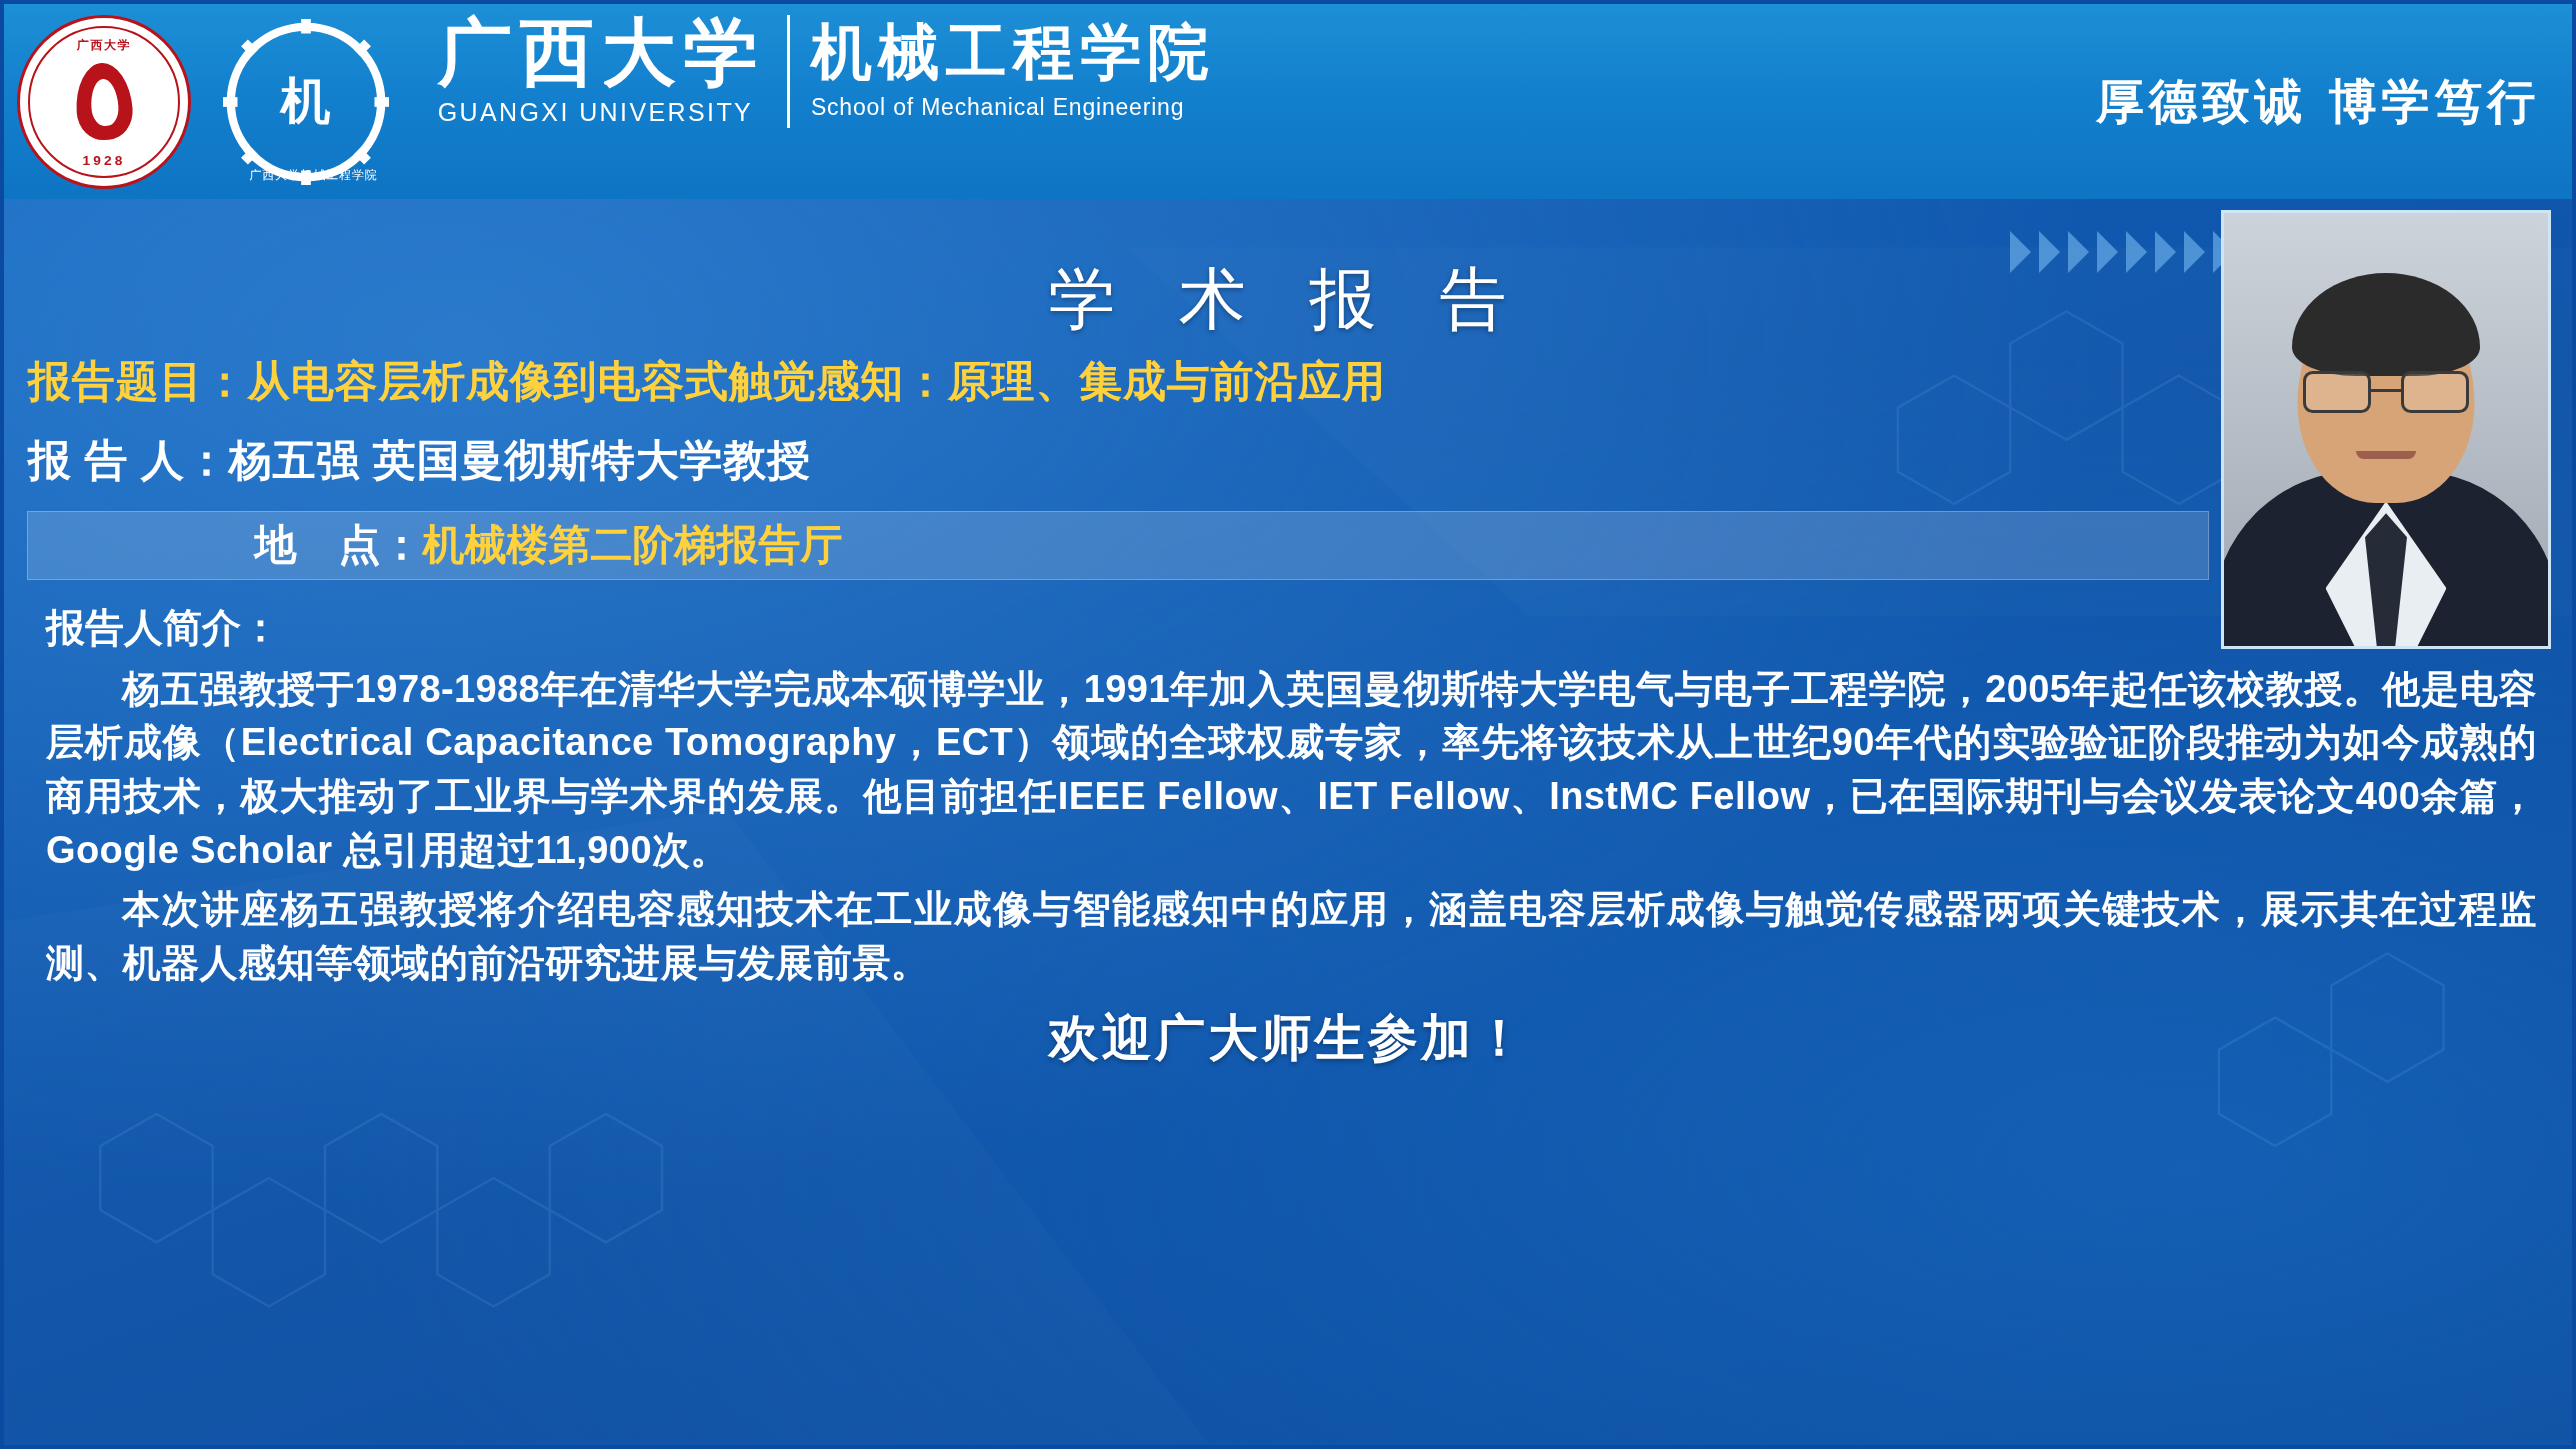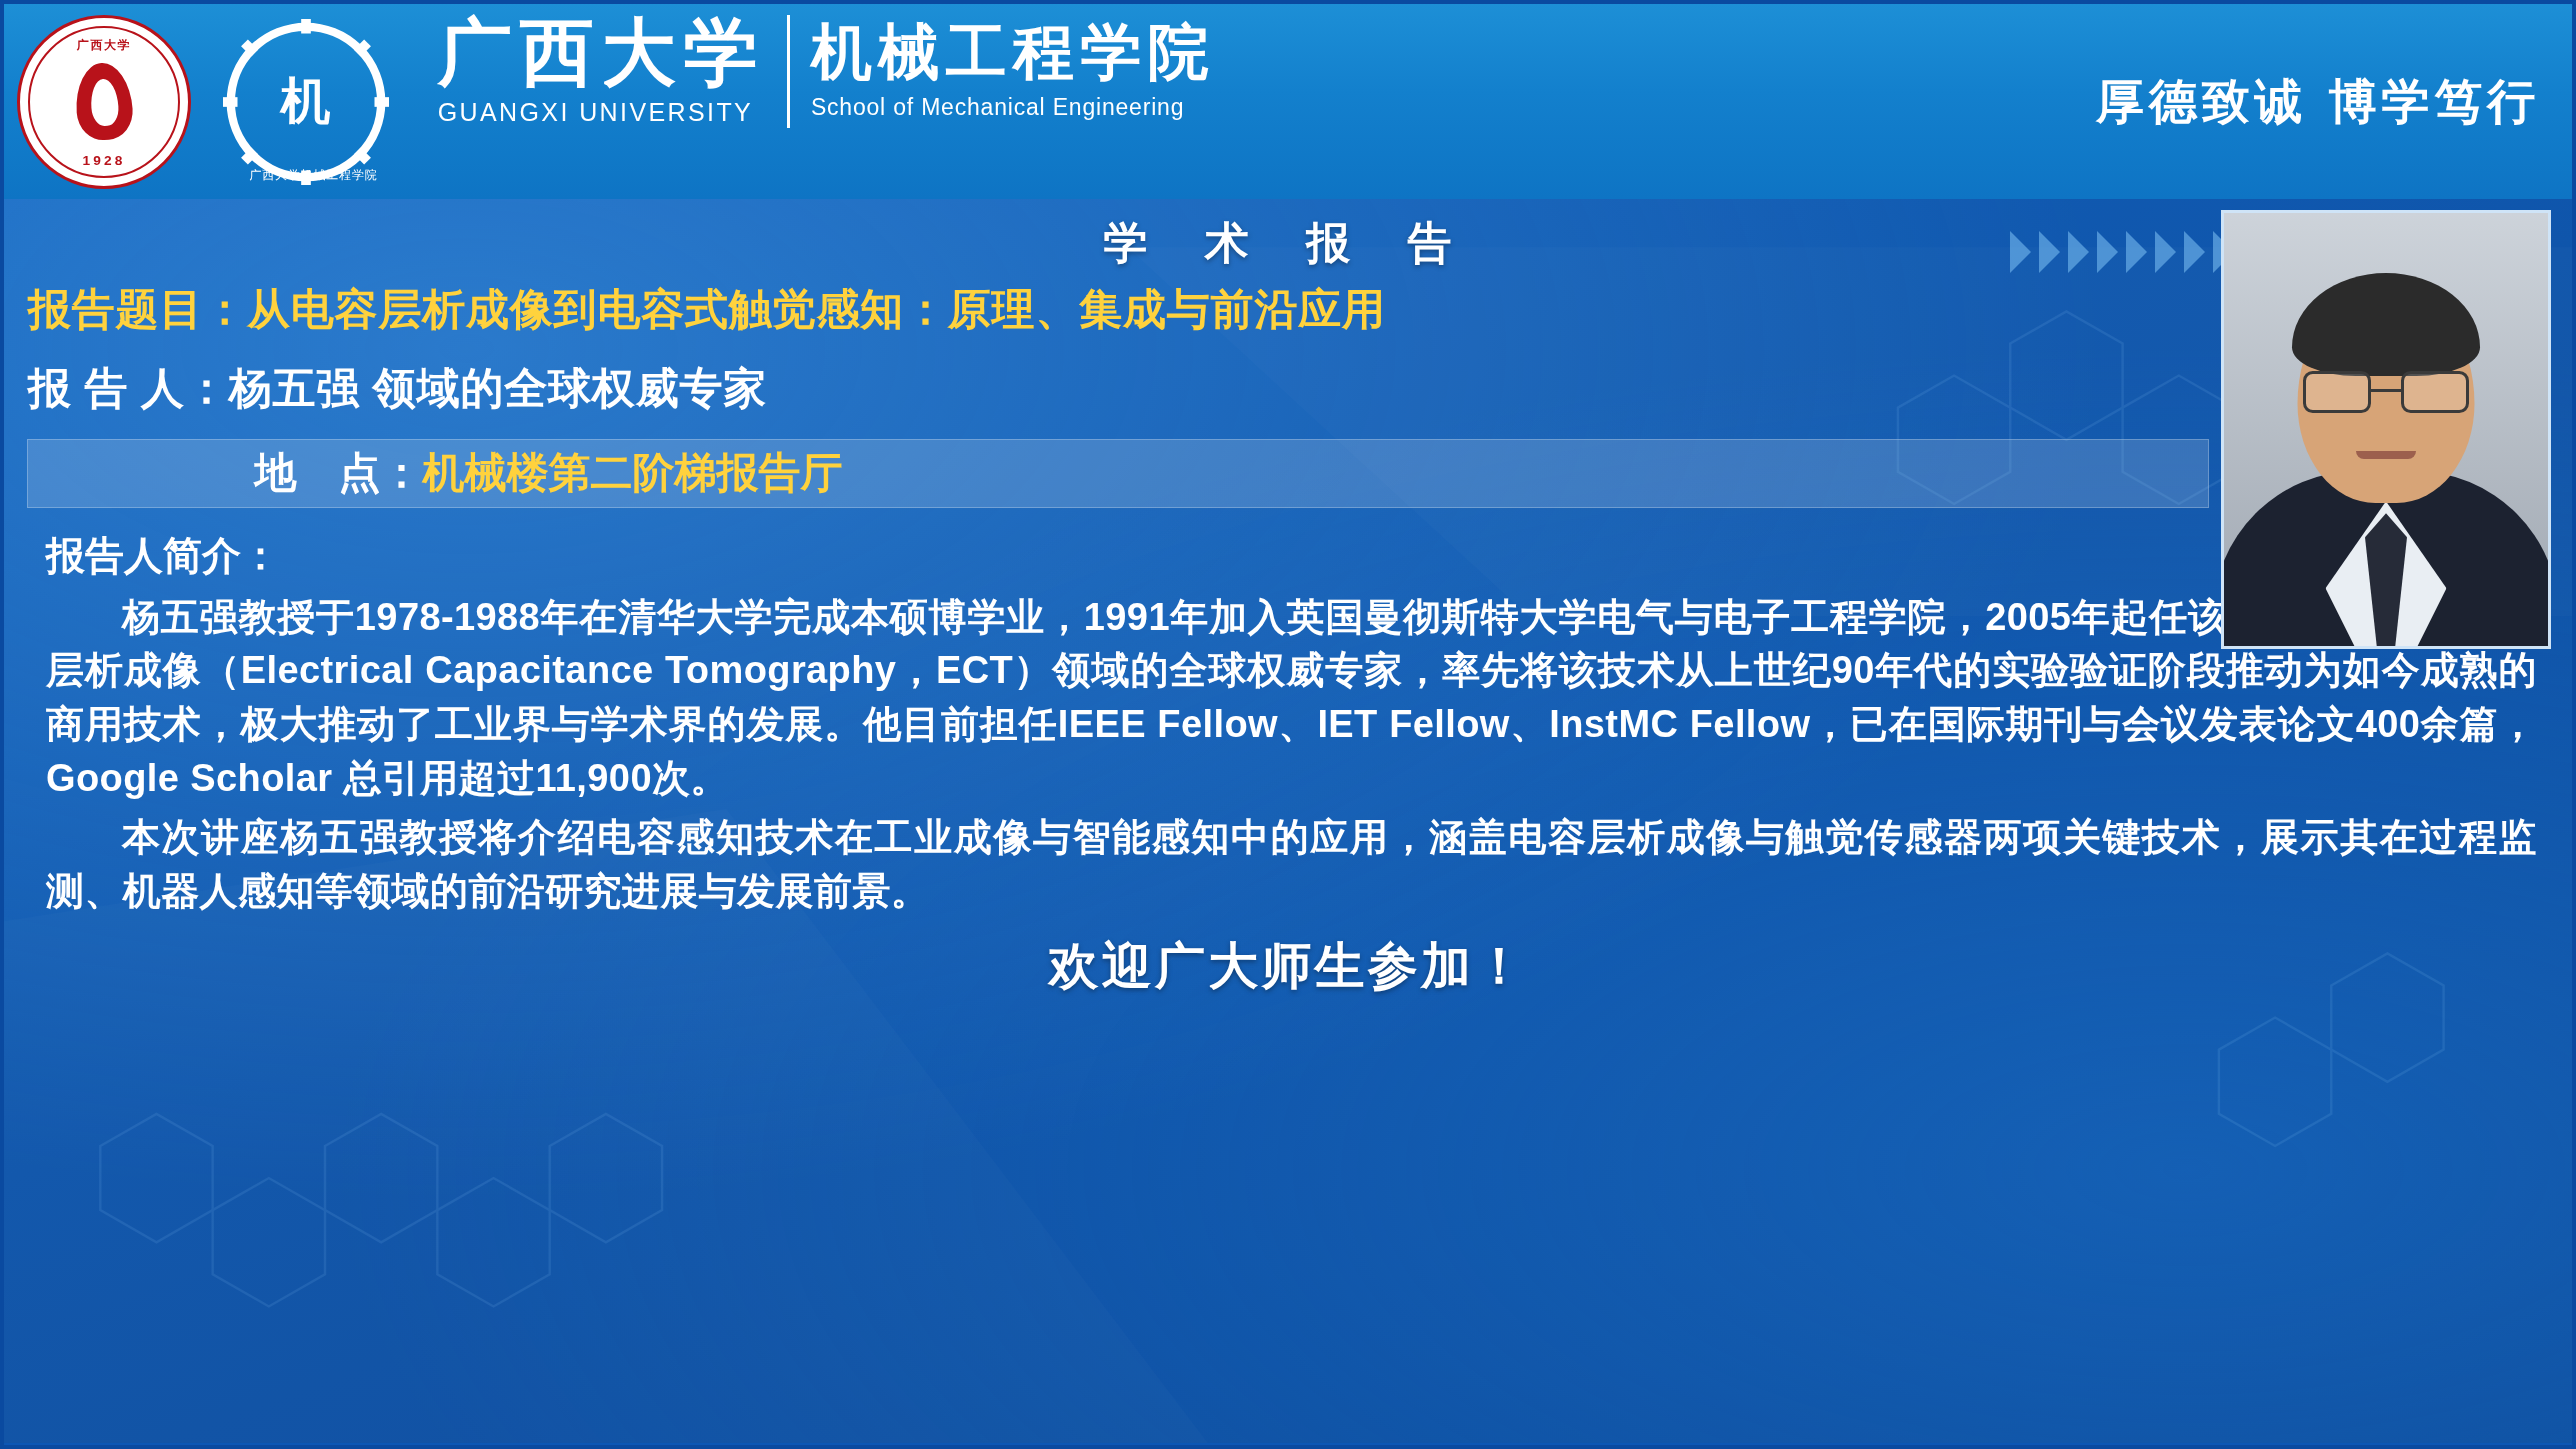--- a/index.html
+++ b/index.html
@@ -219,25 +219,26 @@
     border-left: 21px solid #7fc3f5;
   }
 
   .banner {
     position: relative;
     text-align: center;
     padding-top: 14.5px;
   }
   .banner-title {
     color: #ffffff;
-    font-size: 44px;
-    font-weight: bold;
+    font-size: 67px;
+    font-weight: normal;
     letter-spacing: 21px;
     text-shadow: 0 2.4px 4.8px rgba(0,0,0,0.35);
     font-family: "DejaVu Sans", "Liberation Sans", sans-serif;
+    margin-top: 40px;
   }
 
   .portrait {
     position: absolute;
     right: 21px;
     top: 11.3px;
     width: 330px;
     height: 439px;
     border: 3.2px solid #cfe4f7;
     box-sizing: border-box;
@@ -487,21 +488,21 @@
 
     <div class="banner">
       <div class="banner-title">学 术 报 告</div>
     </div>
 
     <div class="lines">
       <div class="line-topic">
         <span>报告题目：</span><span>从电容层析成像到电容式触觉感知：原理、集成与前沿应用</span>
       </div>
       <div class="line-speaker">
-        <span>报 告 人：</span><span>杨五强 领域的全球权威专家</span>
+        <span>报 告 人：</span><span>杨五强 英国曼彻斯特大学教授</span>
       </div>
     </div>
 
     <div class="time-bar">
       <div class="place-text">
         <span class="lb">地　点：</span><span>机械楼第二阶梯报告厅</span>
       </div>
     </div>
 
     <div class="bio">

